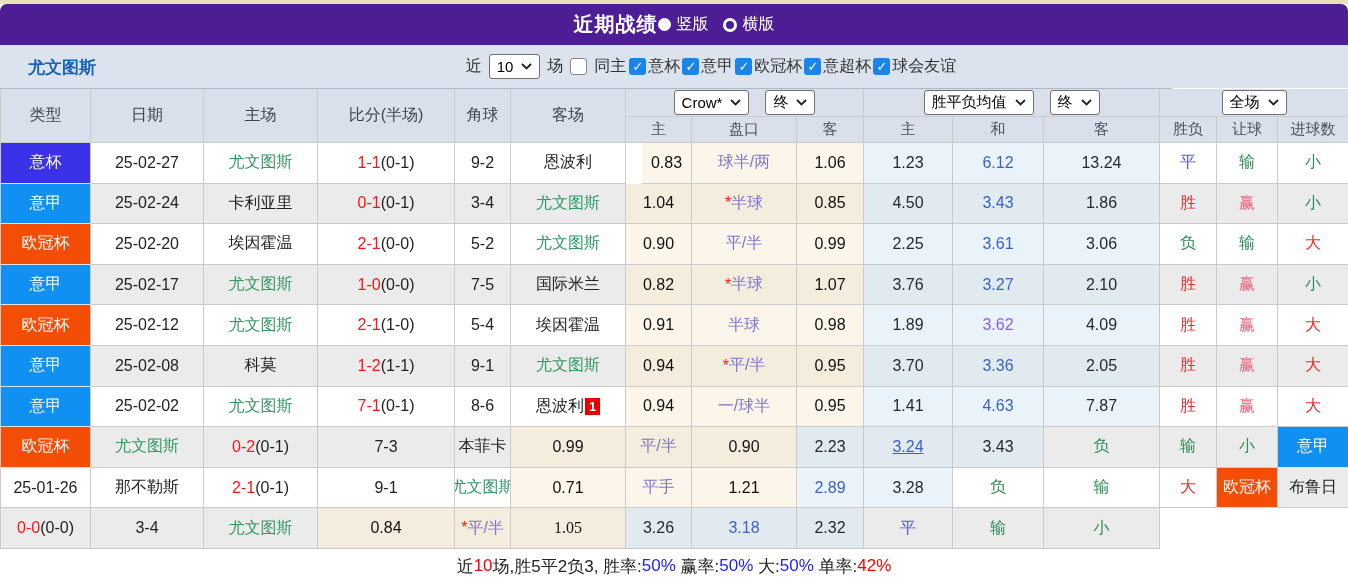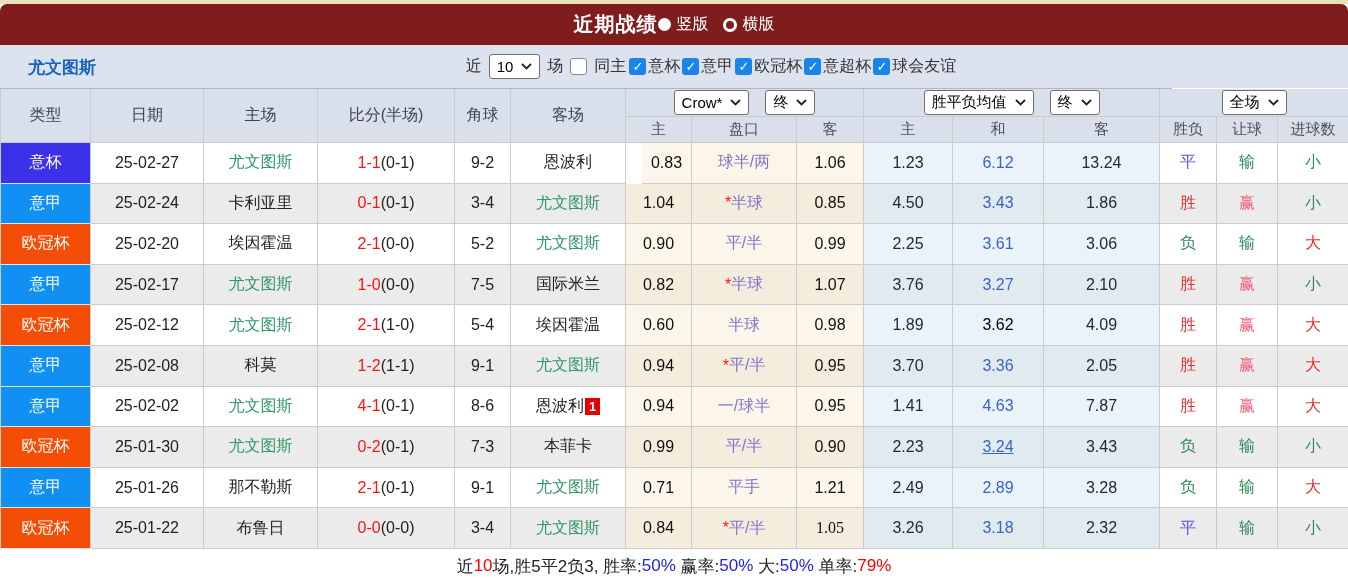--- a/index.html
+++ b/index.html
@@ -2,21 +2,21 @@
 <html><head>
 <meta charset="utf-8">
 <style>
   * { margin:0; padding:0; box-sizing:border-box; }
   html,body { width:1348px; height:583px; overflow:hidden; background:#fff;
               font-family:"Liberation Sans","DejaVu Sans",sans-serif; }
   .page { width:1348px; height:583px; background:#fff; }
 
   .top-strip { height:4px; background:#e9e0b5; }
 
-  .title-bar { height:41px; background:#7f1d1d; border-radius:7px 7px 0 0;
+  .title-bar { height:41px; background:#4c1d95; border-radius:7px 7px 0 0;
                display:flex; align-items:center; justify-content:center; color:#fff; }
   .title { font-size:20px; font-weight:bold; letter-spacing:1px; }
   .radio { display:inline-block; width:13px; height:13px; border-radius:50%; margin:0 6px 0 2px; }
   .radio.filled { background:#fff; margin-left:0; }
   .radio.ring { background:transparent; border:3px solid #fff; width:14px; height:14px; margin-left:14px; }
   .radio-label { font-size:16px; }
 
   .filter-bar { height:43px; background:#dce3ee; position:relative;
                 display:flex; align-items:center; justify-content:center; }
   .team { position:absolute; left:28px; top:50%; transform:translateY(-50%);
@@ -235,27 +235,27 @@
       <div class="cell  even" style="color: rgb(46, 139, 87);">小</div>
       <div class="cell badge" style="background: rgb(244, 77, 6);">欧冠杯</div>
       <div class="cell ">25-02-12</div>
       <div class="cell " style="color: rgb(51, 153, 102);">尤文图斯</div>
       <div class="cell ">
         <span style="color: rgb(255, 19, 19);">2-1</span>
         <span>(1-0)</span>
       </div>
       <div class="cell ">5-4</div>
       <div class="cell ">埃因霍温</div>
-      <div class="cell cream" style="color: rgb(17, 17, 17);">0.60</div>
+      <div class="cell cream" style="color: rgb(17, 17, 17);">0.91</div>
       <div class="cell cream">
         <span style="color: rgb(125, 116, 205);">半球</span>
       </div>
       <div class="cell cream" style="color: rgb(17, 17, 17);">0.98</div>
       <div class="cell lblue" style="color: rgb(38, 41, 46);">1.89</div>
-      <div class="cell lblue" style="color: #000000;">3.62</div>
+      <div class="cell lblue" style="color: #8b5cf6;">3.62</div>
       <div class="cell lblue" style="color: rgb(38, 41, 46);">4.09</div>
       <div class="cell " style="color: rgb(230, 46, 46);">胜</div>
       <div class="cell " style="color: rgb(244, 96, 124);">赢</div>
       <div class="cell " style="color: rgb(230, 46, 46);">大</div>
       <div class="cell badge" style="background: rgb(15, 144, 242);">意甲</div>
       <div class="cell  even">25-02-08</div>
       <div class="cell  even">科莫</div>
       <div class="cell  even">
         <span style="color: rgb(255, 19, 19);">1-2</span>
         <span>(1-1)</span>
@@ -271,38 +271,37 @@
       <div class="cell lblue even" style="color: rgb(38, 41, 46);">3.70</div>
       <div class="cell lblue even" style="color: rgb(59, 99, 196);">3.36</div>
       <div class="cell lblue even" style="color: rgb(38, 41, 46);">2.05</div>
       <div class="cell  even" style="color: rgb(230, 46, 46);">胜</div>
       <div class="cell  even" style="color: rgb(244, 96, 124);">赢</div>
       <div class="cell  even" style="color: rgb(230, 46, 46);">大</div>
       <div class="cell badge" style="background: rgb(15, 144, 242);">意甲</div>
       <div class="cell ">25-02-02</div>
       <div class="cell " style="color: rgb(51, 153, 102);">尤文图斯</div>
       <div class="cell ">
-        <span style="color: rgb(255, 19, 19);">4-1</span>
+        <span style="color: rgb(255, 19, 19);">7-1</span>
         <span>(0-1)</span>
       </div>
       <div class="cell ">8-6</div>
       <div class="cell ">恩波利<span class="sup-badge" style="background: rgb(230, 0, 0);">1</span></div>
       <div class="cell cream" style="color: rgb(17, 17, 17);">0.94</div>
       <div class="cell cream">
         <span style="color: rgb(125, 116, 205);">一/球半</span>
       </div>
       <div class="cell cream" style="color: rgb(17, 17, 17);">0.95</div>
       <div class="cell lblue" style="color: rgb(38, 41, 46);">1.41</div>
       <div class="cell lblue" style="color: rgb(59, 99, 196);">4.63</div>
       <div class="cell lblue" style="color: rgb(38, 41, 46);">7.87</div>
       <div class="cell " style="color: rgb(230, 46, 46);">胜</div>
       <div class="cell " style="color: rgb(244, 96, 124);">赢</div>
       <div class="cell " style="color: rgb(230, 46, 46);">大</div>
       <div class="cell badge" style="background: rgb(244, 77, 6);">欧冠杯</div>
-      <div class="cell  even">25-01-30</div>
       <div class="cell  even" style="color: rgb(51, 153, 102);">尤文图斯</div>
       <div class="cell  even">
         <span style="color: rgb(255, 19, 19);">0-2</span>
         <span>(0-1)</span>
       </div>
       <div class="cell  even">7-3</div>
       <div class="cell  even">本菲卡</div>
       <div class="cell cream even" style="color: rgb(17, 17, 17);">0.99</div>
       <div class="cell cream even">
         <span style="color: rgb(125, 116, 205);">平/半</span>
@@ -321,28 +320,26 @@
         <span style="color: rgb(255, 19, 19);">2-1</span>
         <span>(0-1)</span>
       </div>
       <div class="cell ">9-1</div>
       <div class="cell " style="color: rgb(51, 153, 102);">尤文图斯</div>
       <div class="cell cream" style="color: rgb(17, 17, 17);">0.71</div>
       <div class="cell cream">
         <span style="color: rgb(125, 116, 205);">平手</span>
       </div>
       <div class="cell cream" style="color: rgb(17, 17, 17);">1.21</div>
-      <div class="cell lblue" style="color: rgb(38, 41, 46);">2.49</div>
       <div class="cell lblue" style="color: rgb(59, 99, 196);">2.89</div>
       <div class="cell lblue" style="color: rgb(38, 41, 46);">3.28</div>
       <div class="cell " style="color: rgb(46, 139, 87);">负</div>
       <div class="cell " style="color: rgb(46, 139, 87);">输</div>
       <div class="cell " style="color: rgb(230, 46, 46);">大</div>
       <div class="cell badge" style="background: rgb(244, 77, 6);">欧冠杯</div>
-      <div class="cell  even">25-01-22</div>
       <div class="cell  even">布鲁日</div>
       <div class="cell  even">
         <span style="color: rgb(255, 19, 19);">0-0</span>
         <span>(0-0)</span>
       </div>
       <div class="cell  even">3-4</div>
       <div class="cell  even" style="color: rgb(51, 153, 102);">尤文图斯</div>
       <div class="cell cream even" style="color: rgb(17, 17, 17);">0.84</div>
       <div class="cell cream even">
         <span style="color: rgb(255, 19, 19);">*</span>
@@ -360,15 +357,15 @@
   <div class="footer" id="footer">
       <span style="color: rgb(34, 34, 34); white-space: pre;">近</span>
       <span style="color: rgb(255, 0, 0); white-space: pre;">10</span>
       <span style="color: rgb(34, 34, 34); white-space: pre;">场,胜5平2负3, 胜率:</span>
       <span style="color: rgb(34, 34, 238); white-space: pre;">50%</span>
       <span style="color: rgb(34, 34, 34); white-space: pre;"> 赢率:</span>
       <span style="color: rgb(34, 34, 238); white-space: pre;">50%</span>
       <span style="color: rgb(34, 34, 34); white-space: pre;"> 大:</span>
       <span style="color: rgb(34, 34, 238); white-space: pre;">50%</span>
       <span style="color: rgb(34, 34, 34); white-space: pre;"> 单率:</span>
-      <span style="color: rgb(255, 0, 0); white-space: pre;">79%</span>
+      <span style="color: rgb(255, 0, 0); white-space: pre;">42%</span>
     </div>
 </div>
 
 </body></html>

